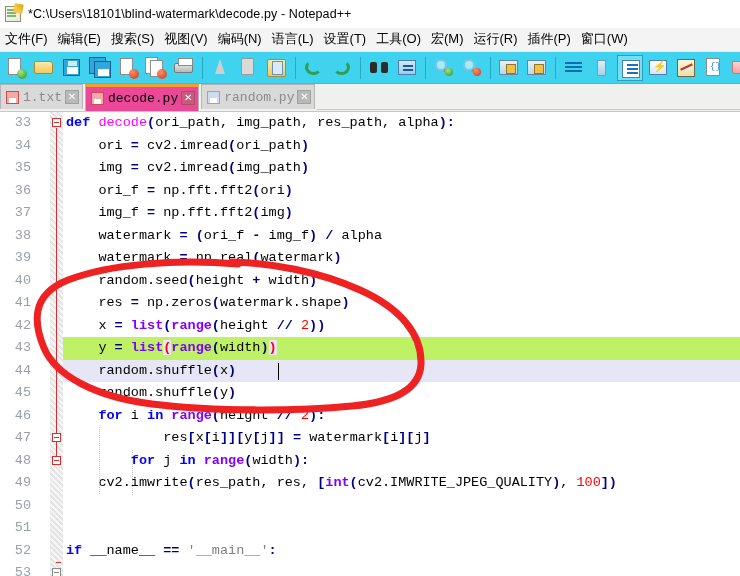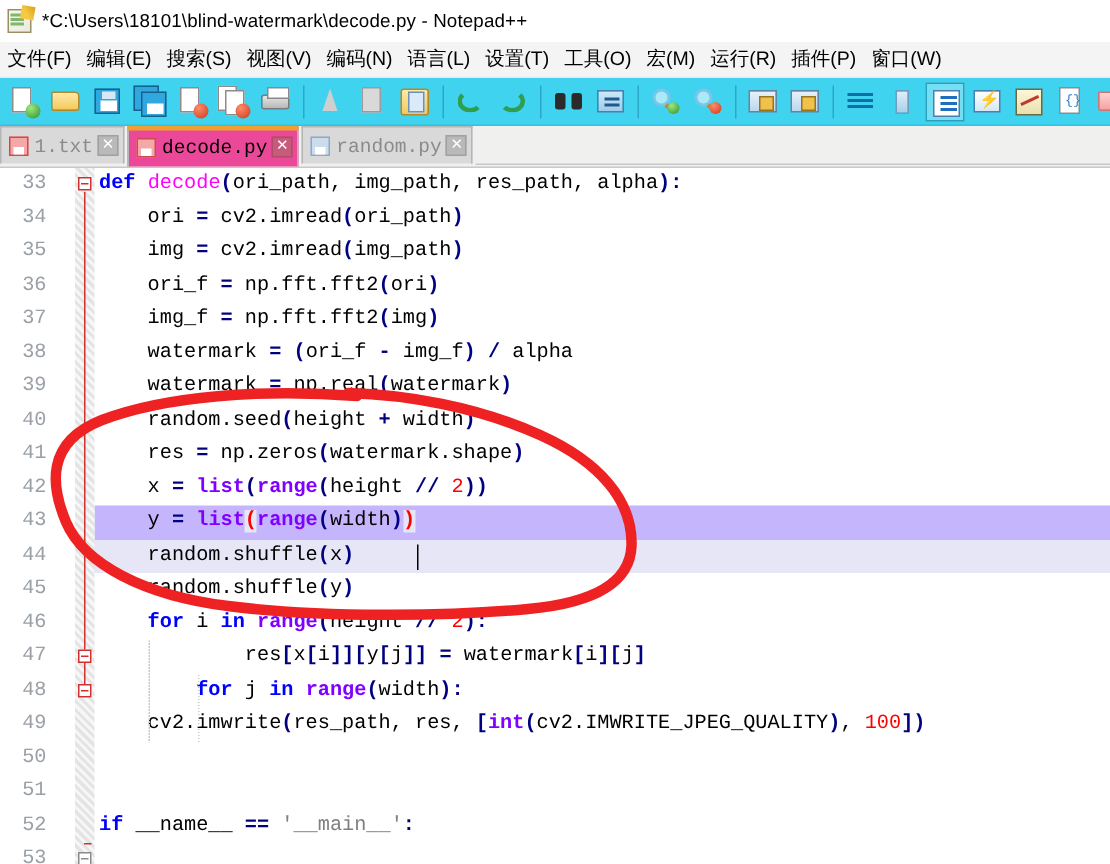--- a/index.html
+++ b/index.html
@@ -357,21 +357,21 @@
     z-index: 1;
   }
   .code-line {
     height: 22.5px;
     line-height: 22.5px;
     white-space: pre;
     padding-left: 3px;
     color: #000000;
   }
   .code-line.hl {
-    background: #c4b5fd;
+    background: #bef264;
   }
   #hl-band {
     position: absolute;
     left: 0; right: 0;
     height: 22.5px;
     background: #e6e6f7;
     z-index: 0;
   }
   
   .kw   { color: #0000ff; font-weight: bold; }  

